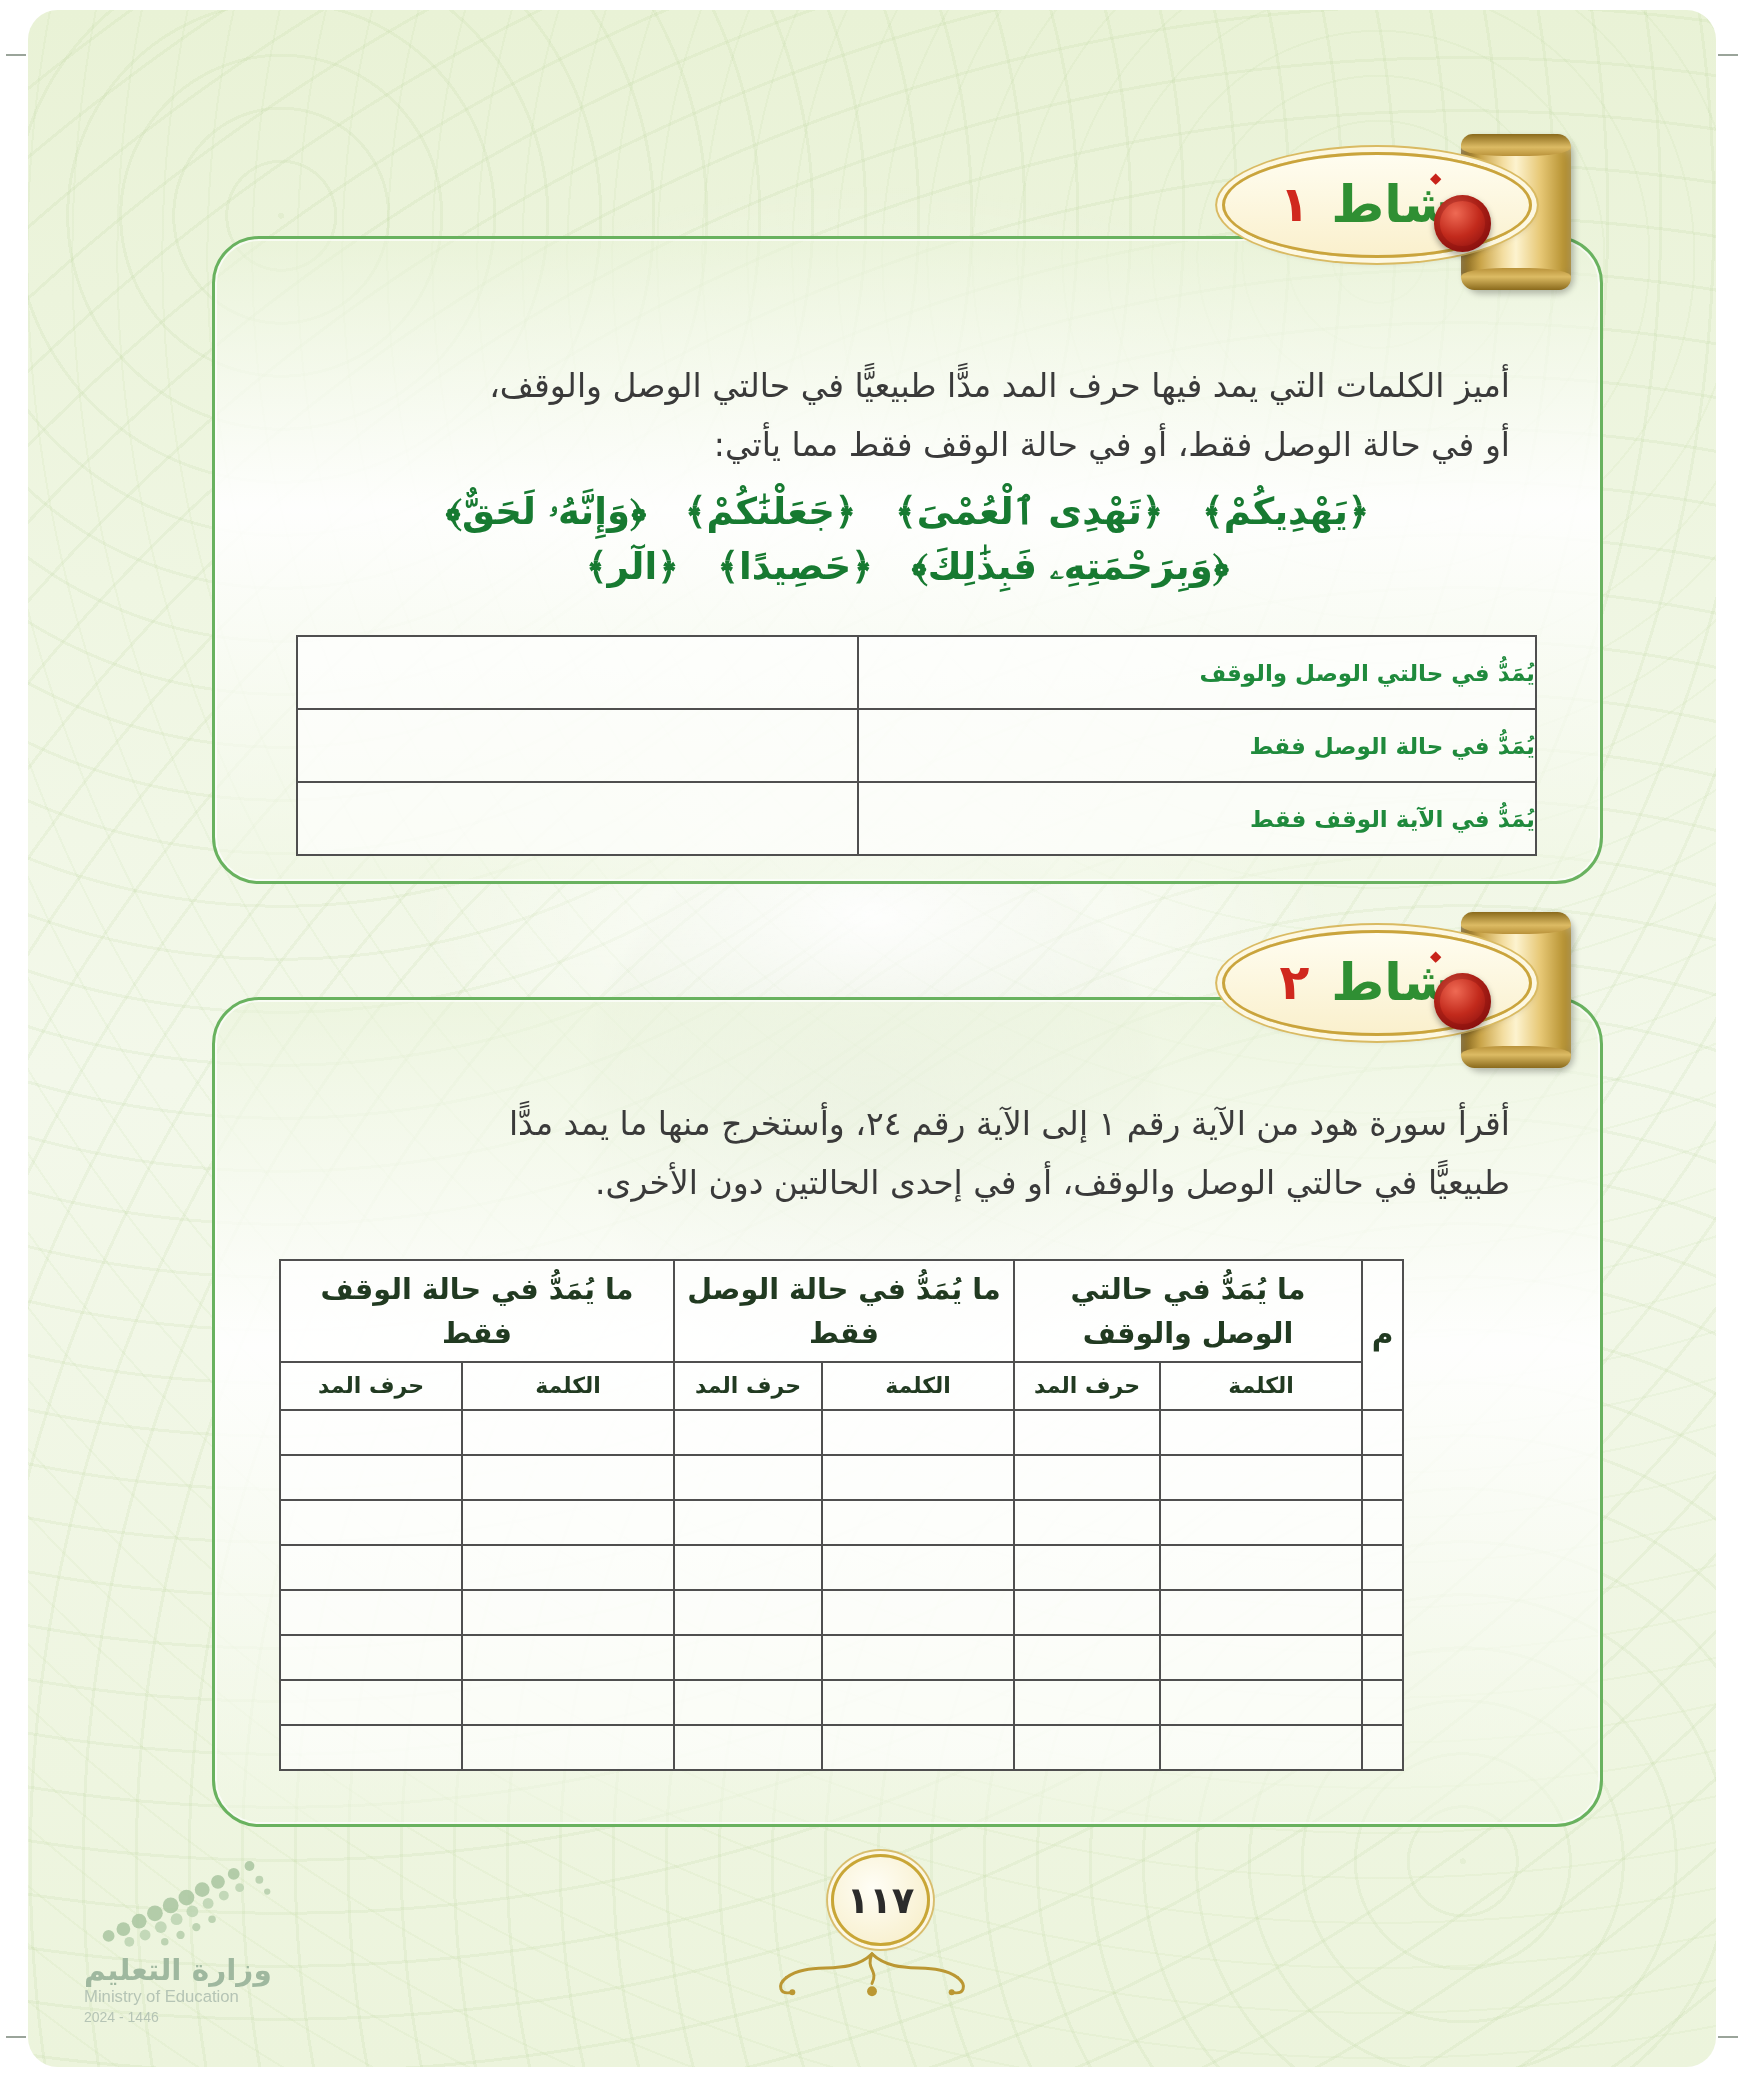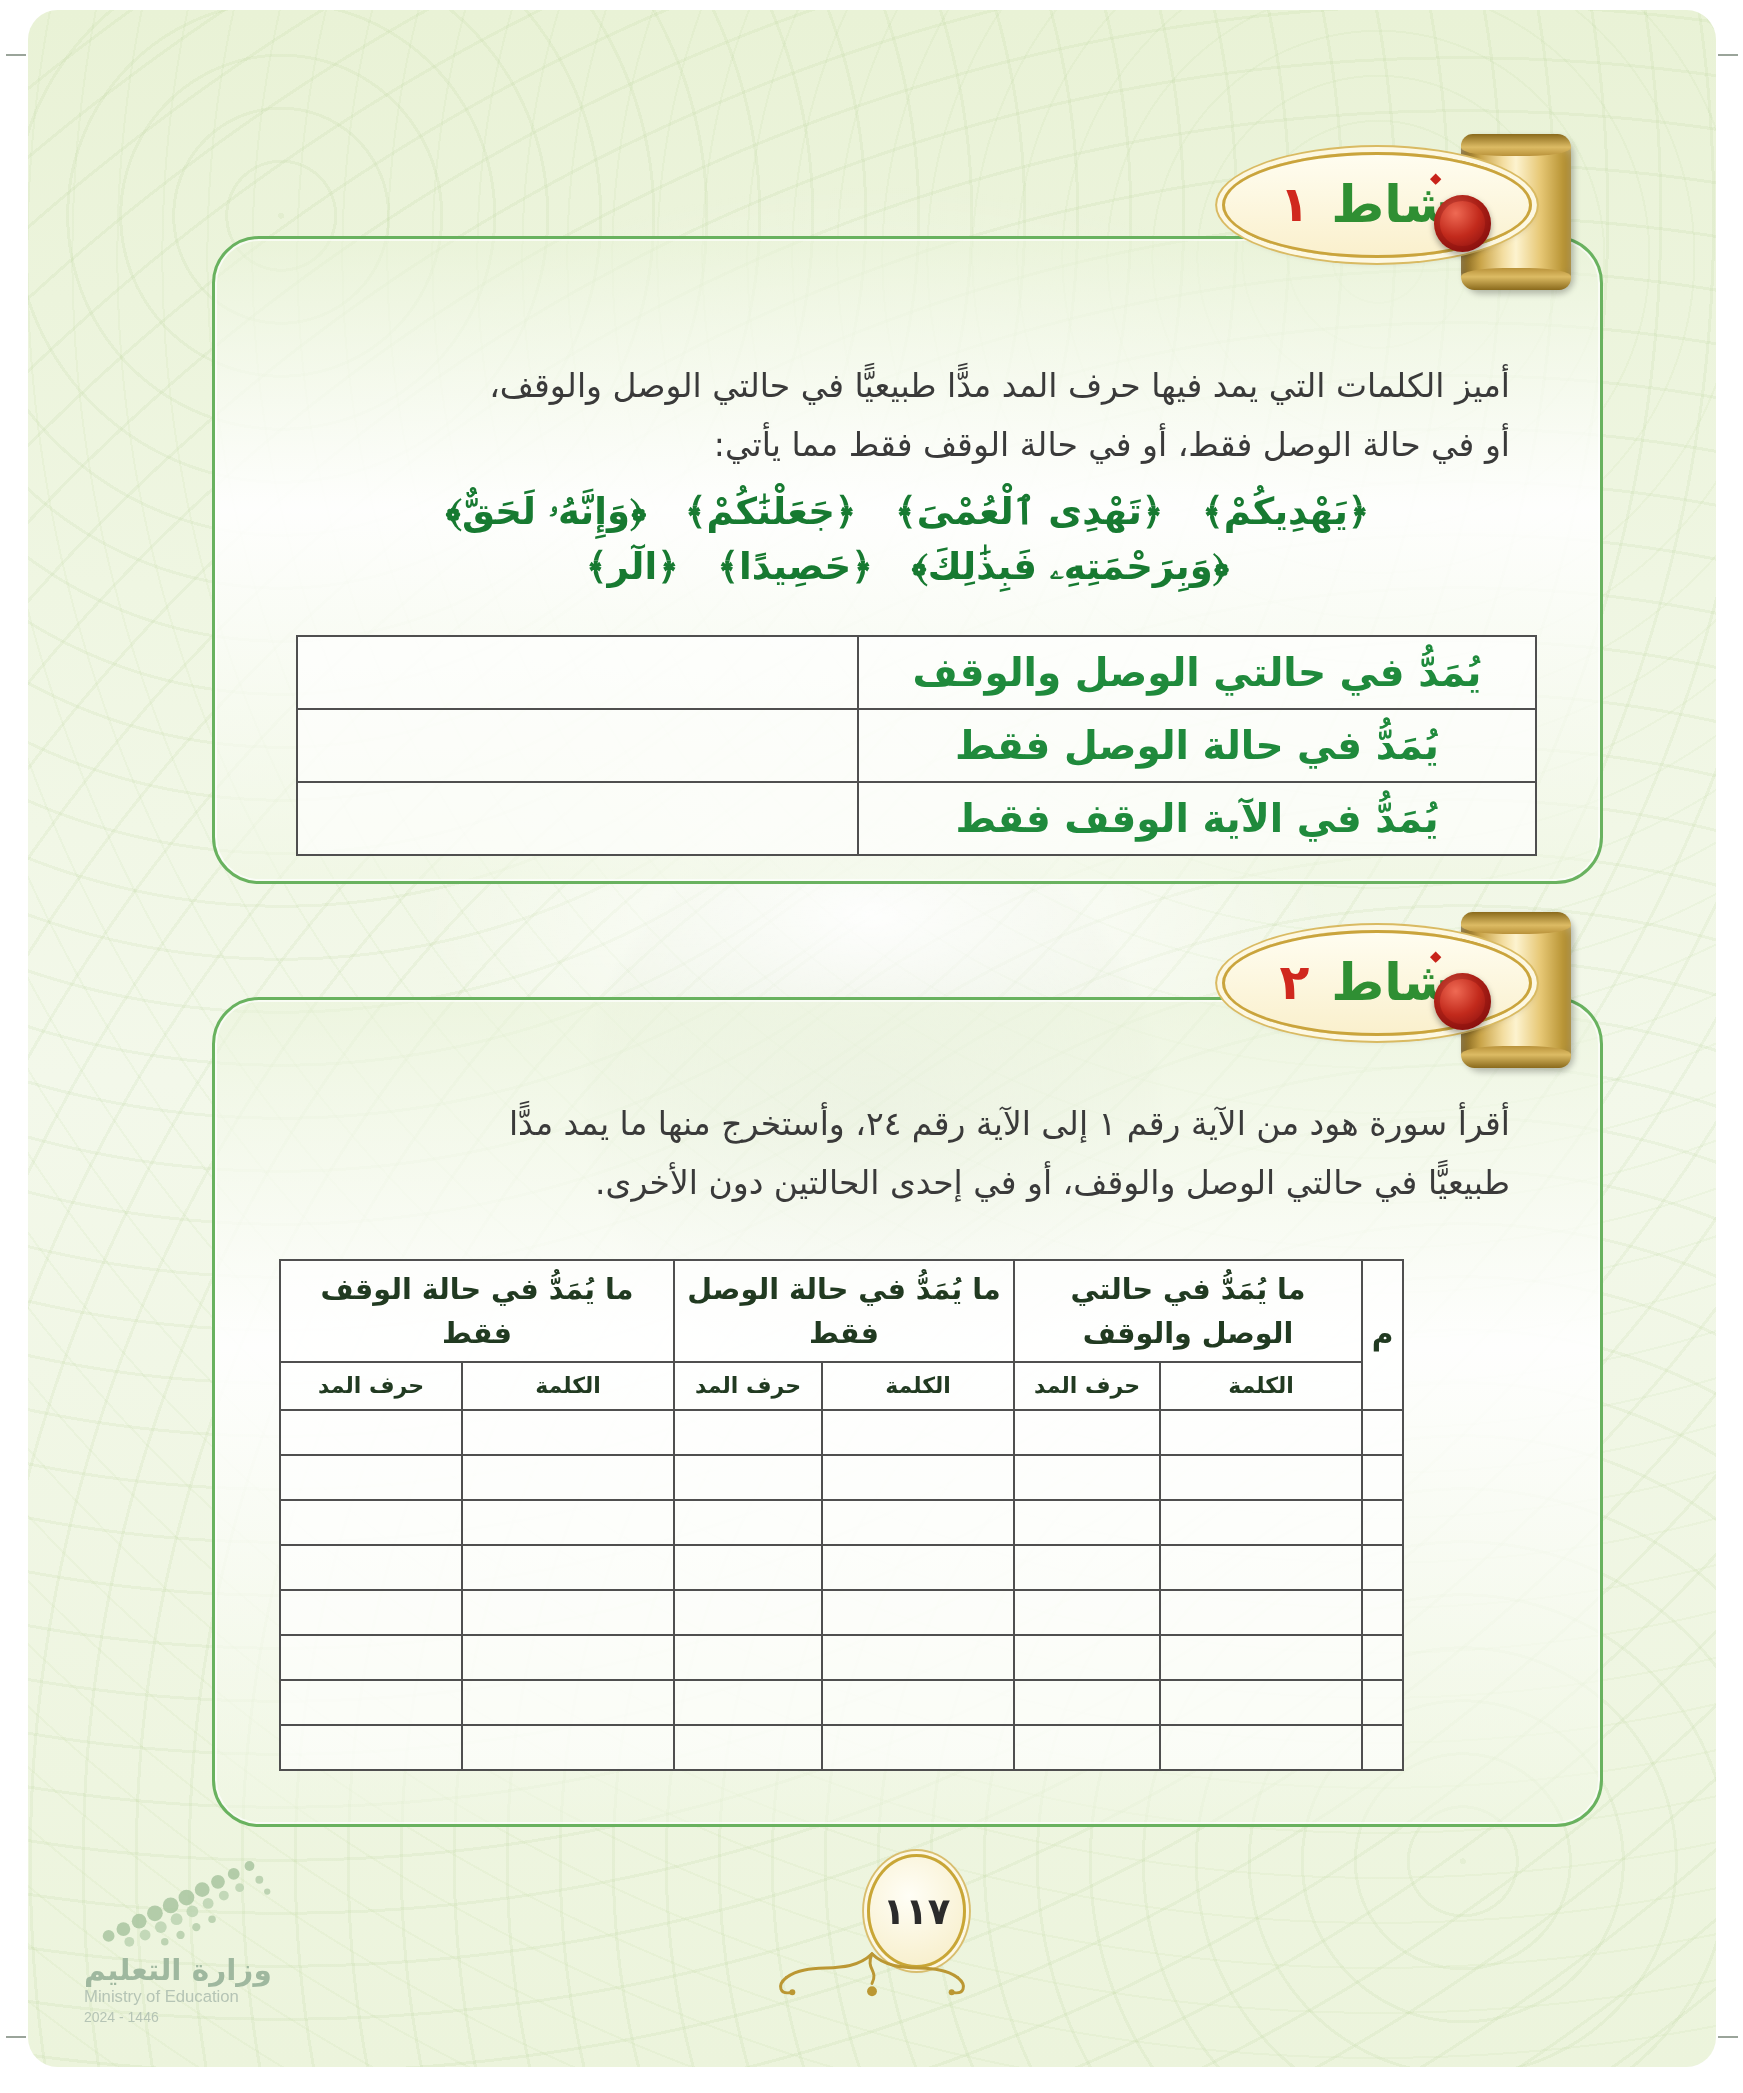--- a/index.html
+++ b/index.html
@@ -96,22 +96,22 @@
   .qw { margin:0 12.8px; white-space:nowrap; }
 
   
   .table1 {
     position:absolute; left:296px; top:635px; width:1239px;
     border-collapse:collapse; table-layout:fixed; direction:rtl;
     background:rgba(255,255,255,.65);
   }
   .table1 td { border:2px solid #4f4f4f; height:73px; }
   .table1 td.lbl {
-    width:678px; text-align:center; vertical-align:middle;
-    color:#1f8a3c; font-size:39px; font-weight:bold;
+    width:678px; text-align:right; vertical-align:middle;
+    color:#1f8a3c; font-size:23px; font-weight:bold;
   }
   .table1 td.ans { width:561px; }
 
   
   .table2 {
     position:absolute; left:279px; top:1259px; width:1123px;
     border-collapse:collapse; table-layout:fixed; direction:rtl;
     background:rgba(255,255,255,.65);
   }
   .table2 th, .table2 td { border:2px solid #4f4f4f; }
@@ -123,21 +123,21 @@
   .table2 th.serial { font-size:29.6px; width:41px; }
   .table2 th.sub { font-size:22px; height:45px; }
   .table2 tbody td { height:45px; }
   col.c-serial { width:41px; }
   col.c-w1 { width:202px; } col.c-l1 { width:146px; }
   col.c-w2 { width:192px; } col.c-l2 { width:148px; }
   col.c-w3 { width:212px; } col.c-l3 { width:182px; }
 
   
   .medallion {
-    position:absolute; left:867px; top:1854px; width:99px; height:114px; border-radius:50%;
+    position:absolute; left:831px; top:1854px; width:99px; height:92px; border-radius:50%;
     background:radial-gradient(circle at 42% 36%, #fffef6, #f6ecc4);
     border:3px solid #c9a636;
     box-shadow: 0 0 0 3px #fdf8e4, 0 0 0 4.9px #d8bd6d, 0 2px 4.9px rgba(0,0,0,.2);
     display:flex; align-items:center; justify-content:center;
   }
   .page-num { font-size:37px; font-weight:bold; color:#2b2b2b; }
   .flourish { position:absolute; left:749px; top:1948px; }
 
   .ministry { position:absolute; left:84px; top:1852px; width:296px; direction:ltr; }
   .ministry .ar { color:#9fb89f; font-size:29.6px; font-weight:bold; margin-top:2px; font-family:"DejaVu Sans", sans-serif; }

